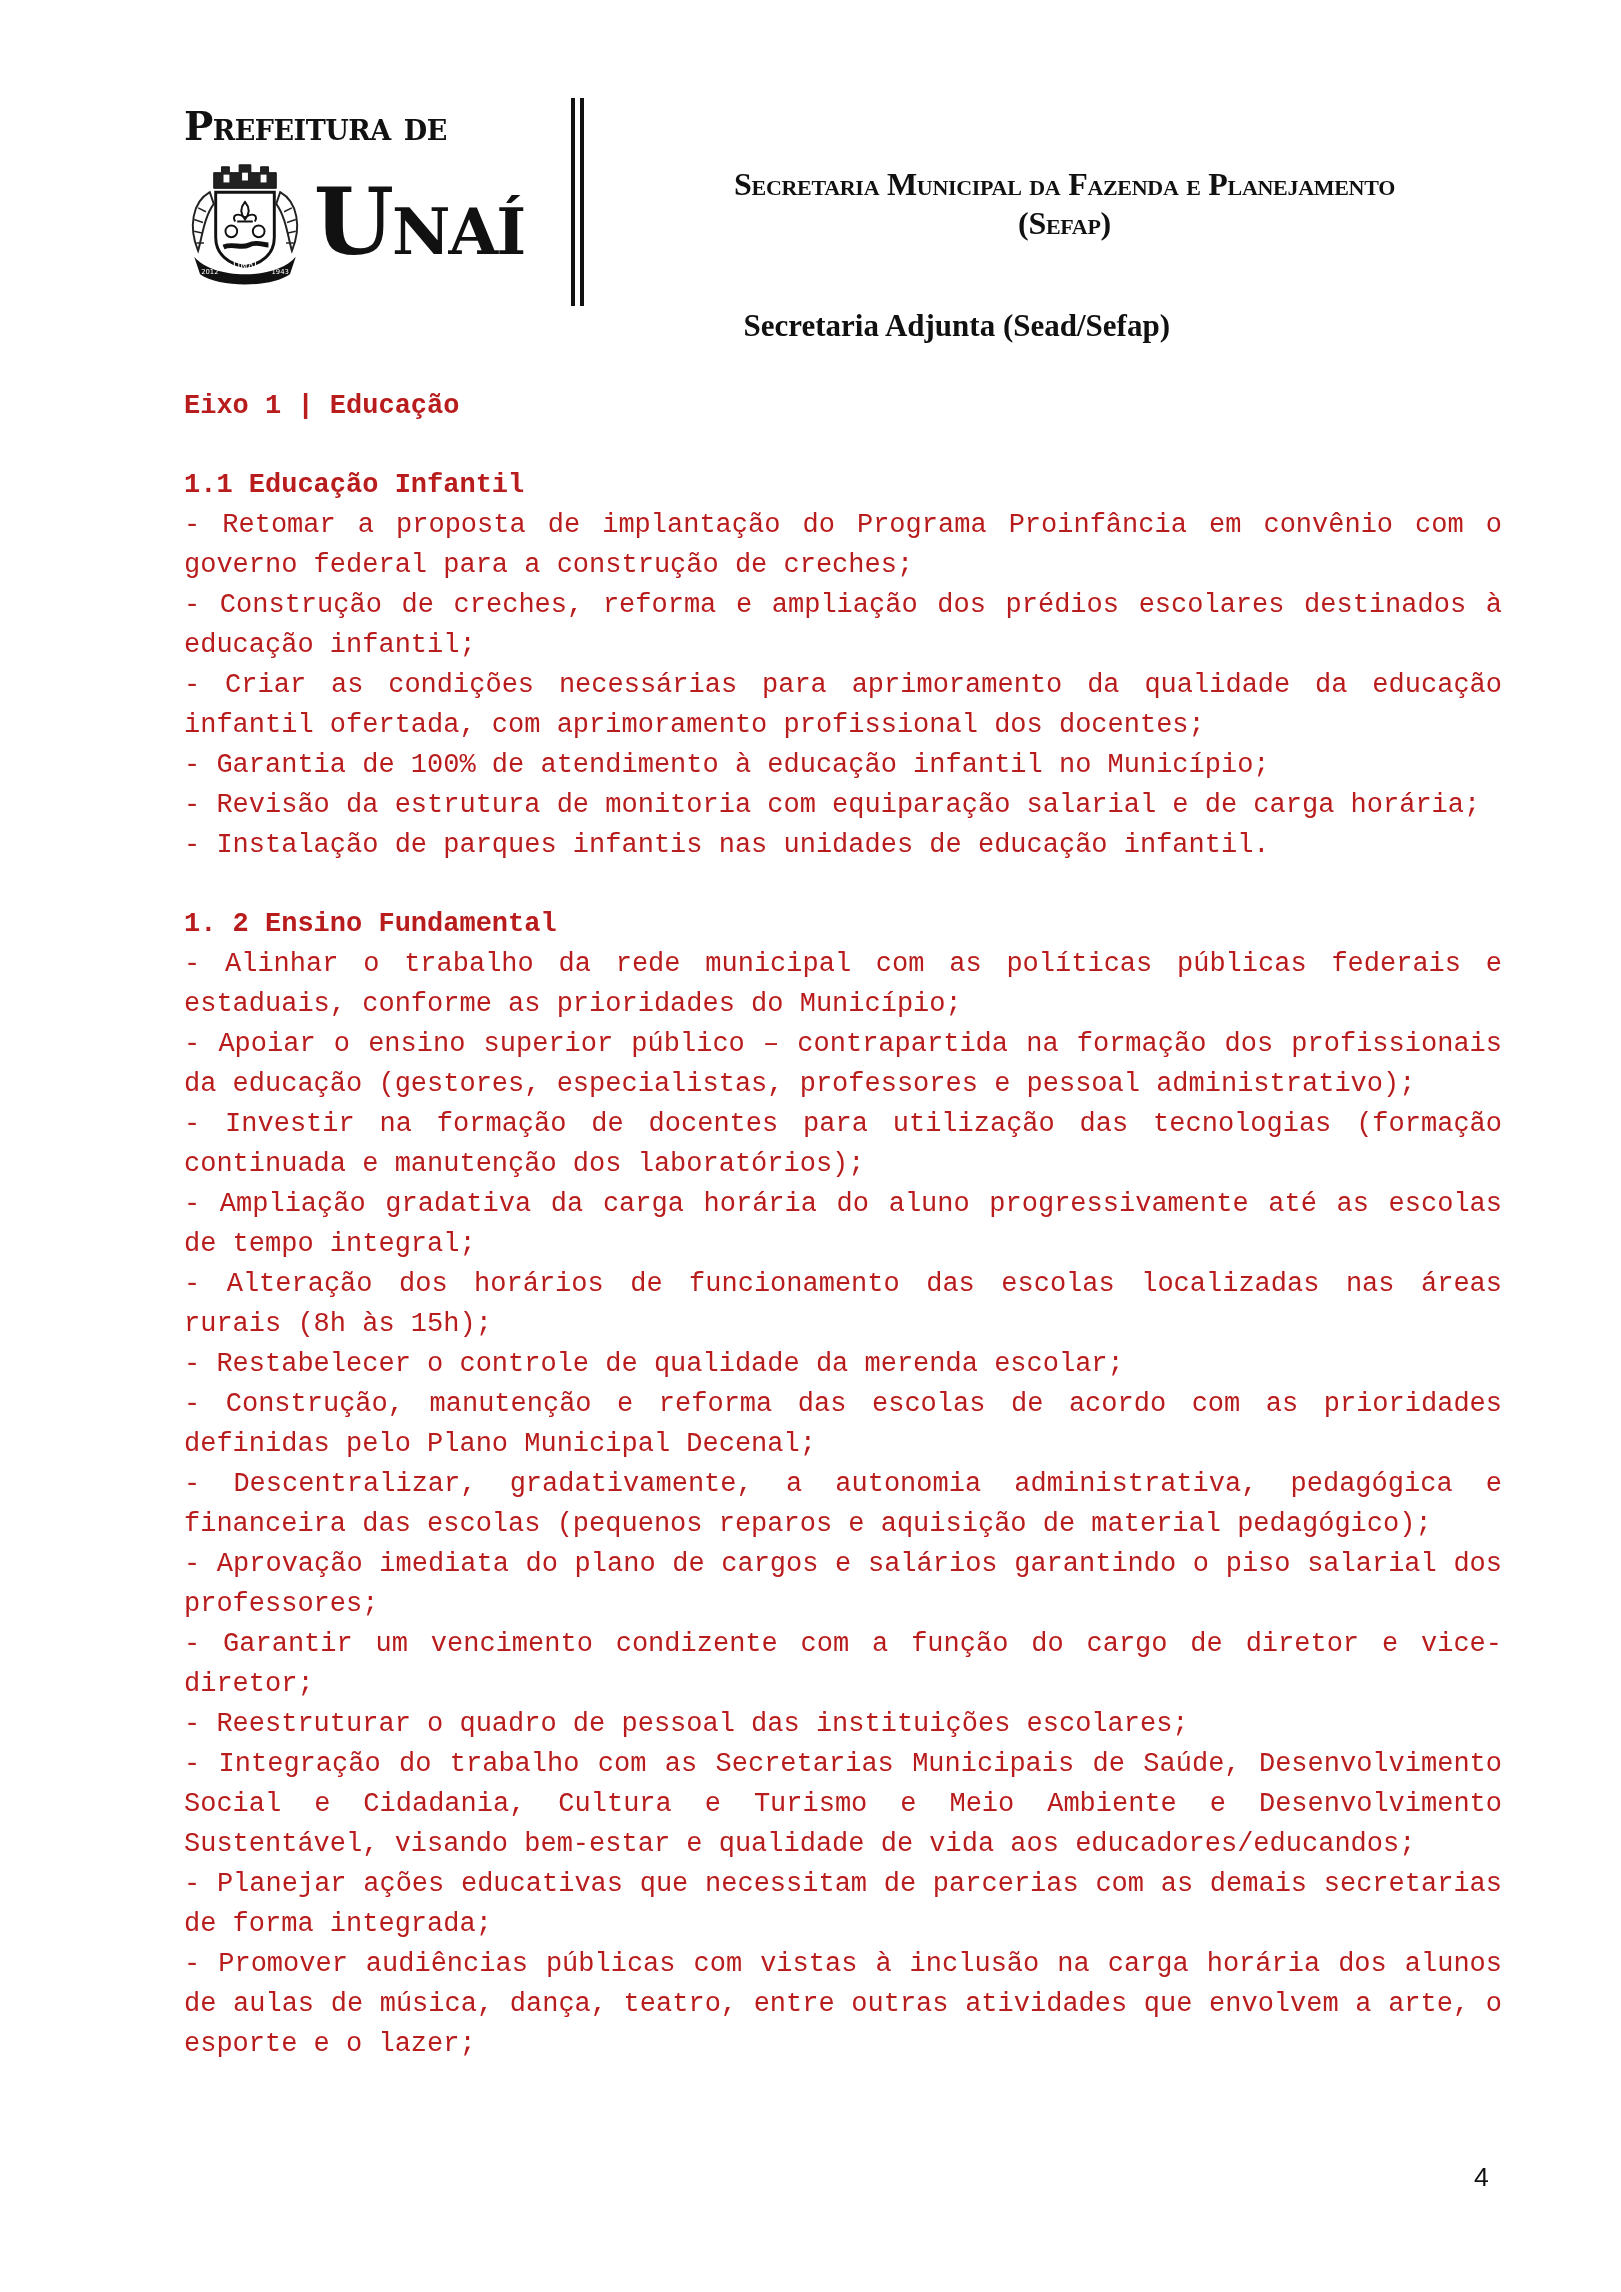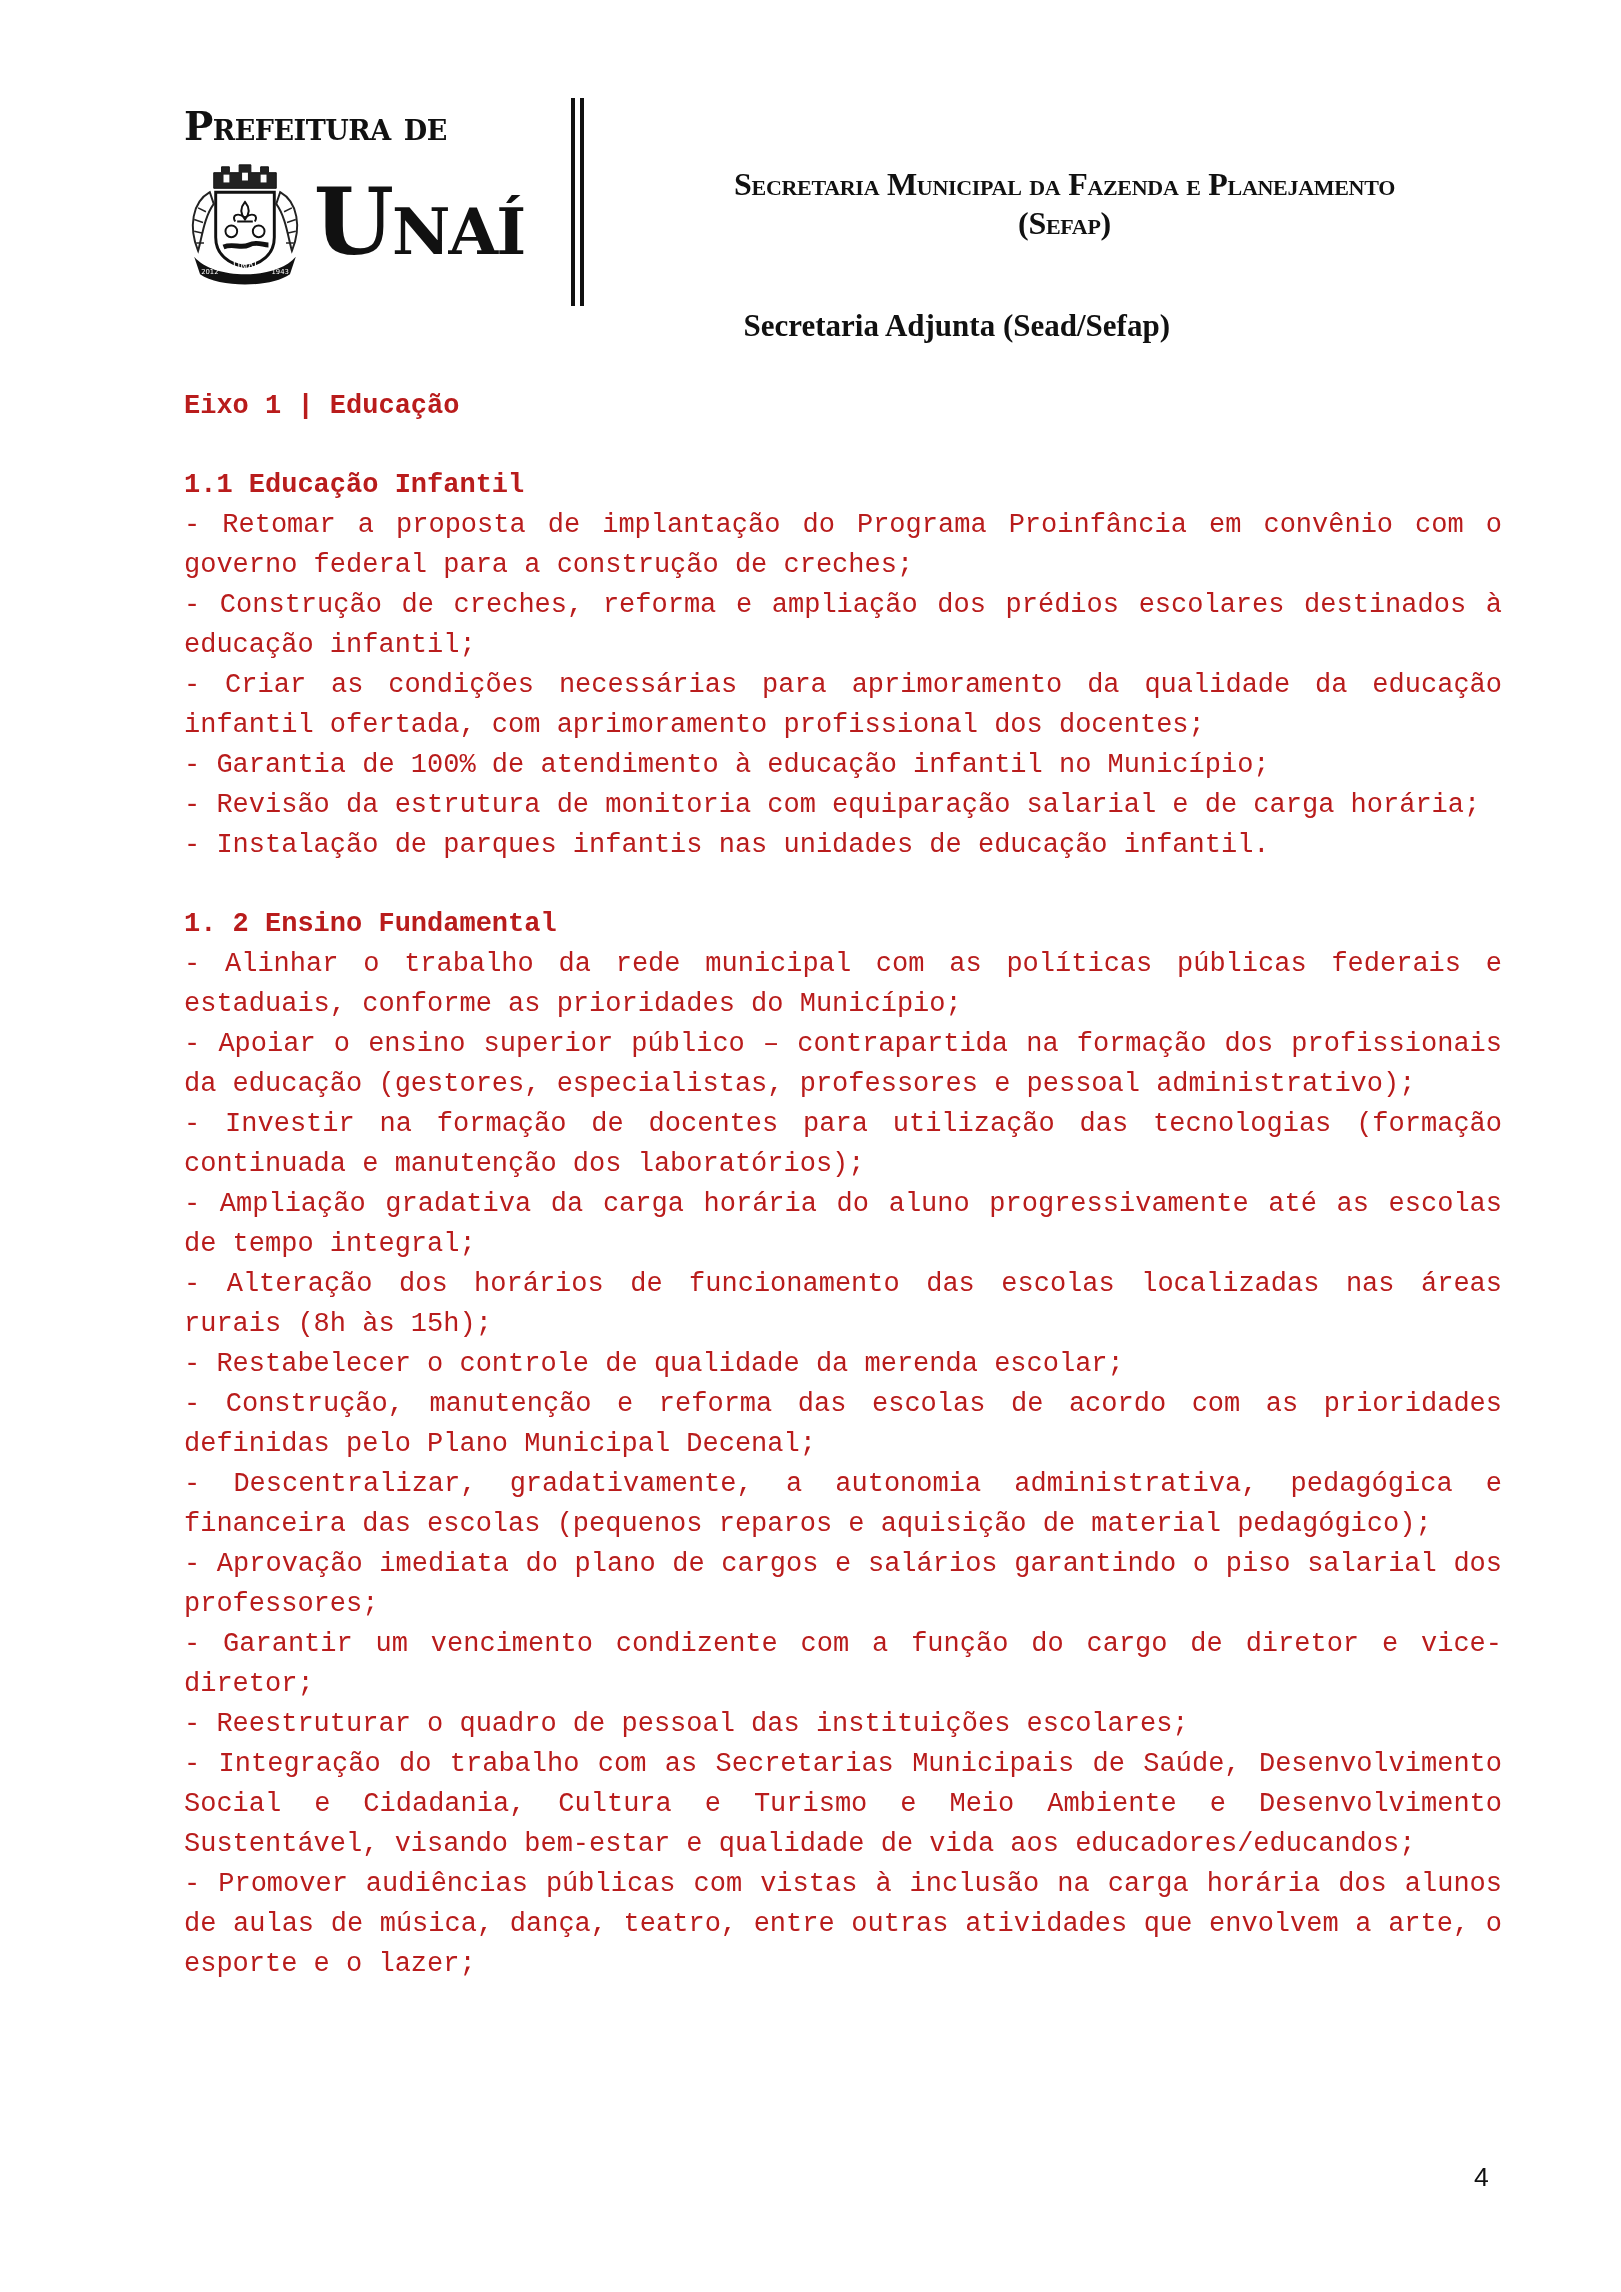--- a/index.html
+++ b/index.html
@@ -123,19 +123,20 @@
       <p class="item">- Investir na formação de docentes para utilização das tecnologias (formação continuada e manutenção dos laboratórios);</p>
       <p class="item">- Ampliação gradativa da carga horária do aluno progressivamente até as escolas de tempo integral;</p>
       <p class="item">- Alteração dos horários de funcionamento das escolas localizadas nas áreas rurais (8h às 15h);</p>
       <p class="item">- Restabelecer o controle de qualidade da merenda escolar;</p>
       <p class="item">- Construção, manutenção e reforma das escolas de acordo com as prioridades definidas pelo Plano Municipal Decenal;</p>
       <p class="item">- Descentralizar, gradativamente, a autonomia administrativa, pedagógica e financeira das escolas (pequenos reparos e aquisição de material pedagógico);</p>
       <p class="item">- Aprovação imediata do plano de cargos e salários garantindo o piso salarial dos professores;</p>
       <p class="item">- Garantir um vencimento condizente com a função do cargo de diretor e vice-diretor;</p>
       <p class="item">- Reestruturar o quadro de pessoal das instituições escolares;</p>
       <p class="item">- Integração do trabalho com as Secretarias Municipais de Saúde, Desenvolvimento Social e Cidadania, Cultura e Turismo e Meio Ambiente e Desenvolvimento Sustentável, visando bem-estar e qualidade de vida aos educadores/educandos;</p>
+      <p class="item">- Planejar ações educativas que necessitam de parcerias com as demais secretarias de forma integrada;</p>
       <p class="item">- Promover audiências públicas com vistas à inclusão na carga horária dos alunos de aulas de música, dança, teatro, entre outras atividades que envolvem a arte, o esporte e o lazer;</p>
     </div>
   </div>
 
   <div class="page-number">4</div>
 </div>
 
 
 </body></html>

